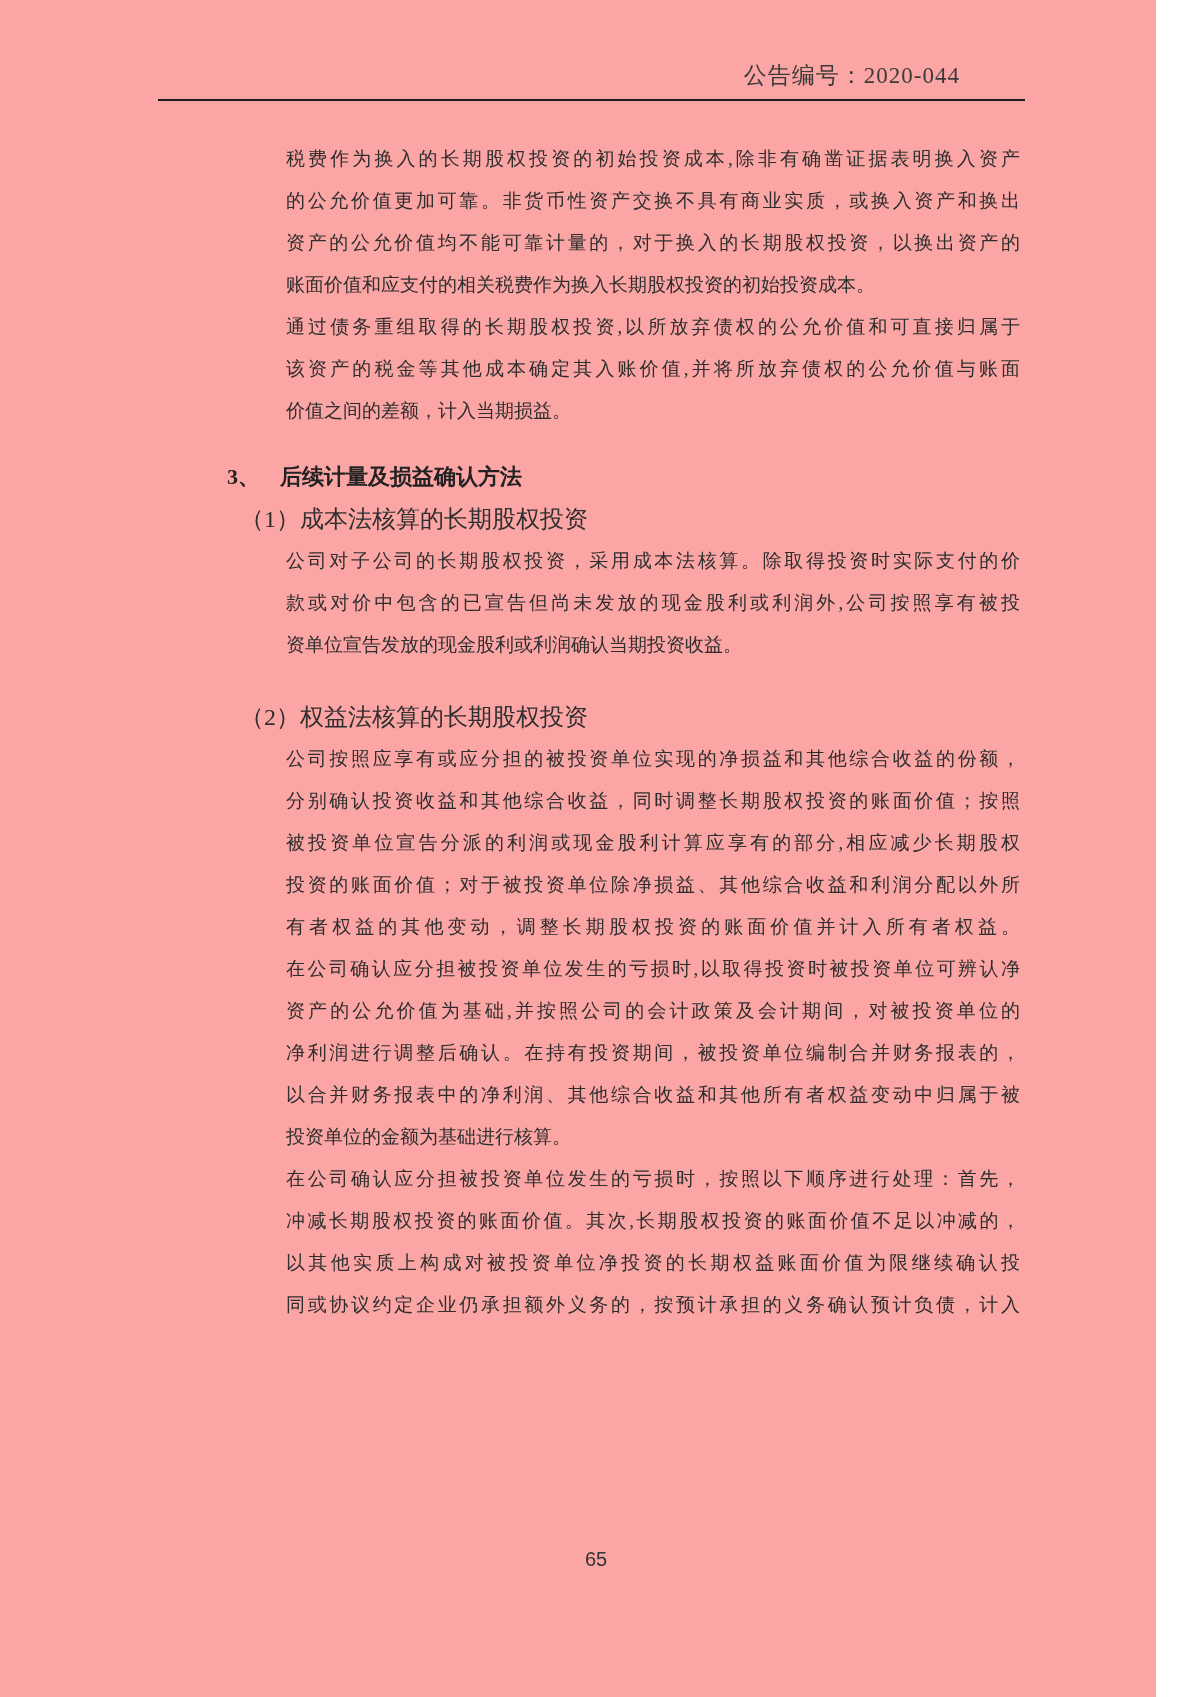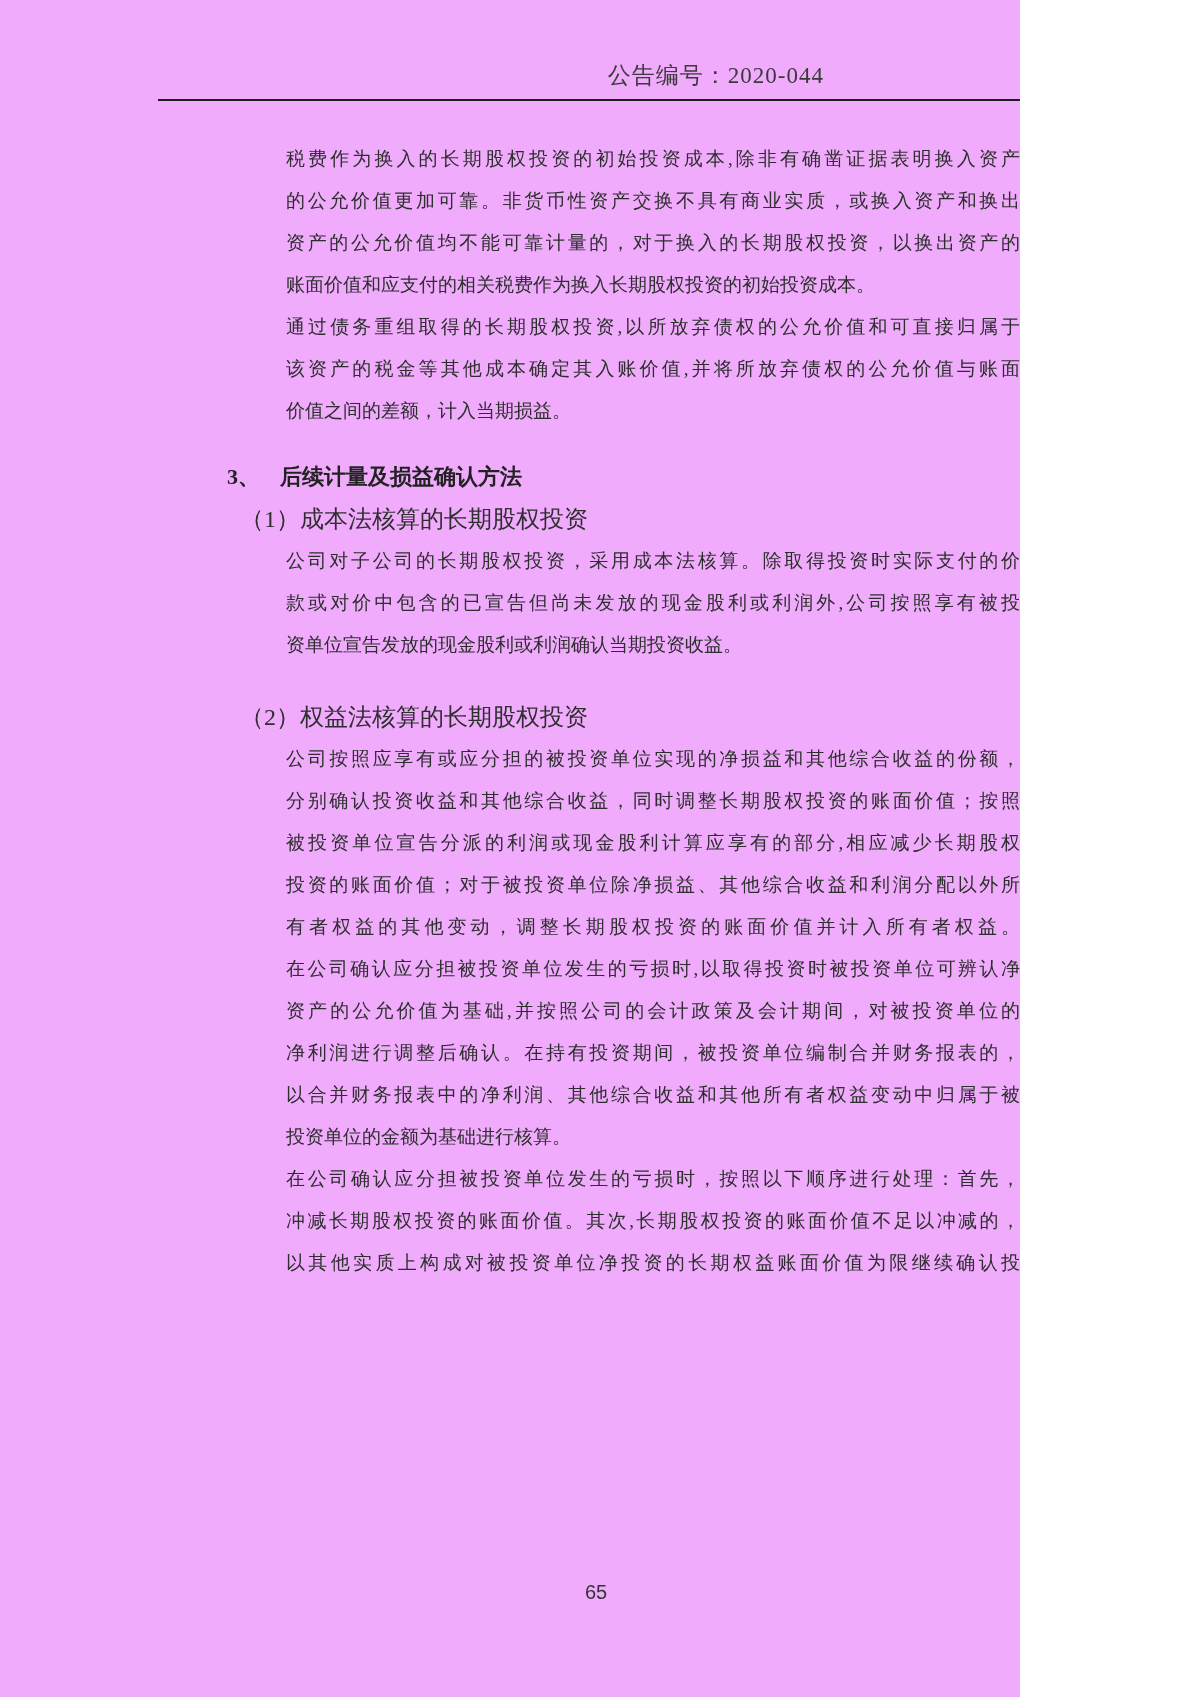--- a/index.html
+++ b/index.html
@@ -1,20 +1,20 @@
 <!DOCTYPE html>
 <html><head>
 <meta charset="utf-8">
 <style>
   html, body { margin: 0; padding: 0; background: #ffffff; }
   .page {
     position: relative;
-    width: 1020px;
+    width: 1156px;
     height: 1697px;
-    background: #f0abfc;
+    background: #fca5a5;
     overflow: hidden;
     font-family: "Liberation Serif", serif;
     color: #2e2e2e;
   }
   .header-doc-number {
     position: absolute;
     top: 60px;
     right: 196px;
     font-size: 23px;
     letter-spacing: 1px;
@@ -73,21 +73,20 @@
   .subhead.gap-before { margin-top: 30px; }
   .footer-page-number {
     position: absolute;
     top: 1548px;
     left: 0;
     width: 1192px;
     text-align: center;
     font-family: "Liberation Sans", sans-serif;
     font-size: 20px;
     color: #333333;
-    margin-top: 33px;
   }
 </style>
 </head>
 <body>
 
 <div class="page">
 
   <div class="header-doc-number">公告编号：2020-044</div>
   <div class="header-rule"></div>
 
@@ -135,19 +134,20 @@
       <div class="line jline">资产的公允价值为基础,并按照公司的会计政策及会计期间，对被投资单位的</div>
       <div class="line jline">净利润进行调整后确认。在持有投资期间，被投资单位编制合并财务报表的，</div>
       <div class="line jline">以合并财务报表中的净利润、其他综合收益和其他所有者权益变动中归属于被</div>
       <div class="line jline-end">投资单位的金额为基础进行核算。</div>
     </div>
 
     <div class="par">
       <div class="line jline">在公司确认应分担被投资单位发生的亏损时，按照以下顺序进行处理：首先，</div>
       <div class="line jline">冲减长期股权投资的账面价值。其次,长期股权投资的账面价值不足以冲减的，</div>
       <div class="line jline">以其他实质上构成对被投资单位净投资的长期权益账面价值为限继续确认投</div>
+      <div class="line jline">同或协议约定企业仍承担额外义务的，按预计承担的义务确认预计负债，计入</div>
     </div>
 
   </div>
 
   <div class="footer-page-number">65</div>
 
 </div>
 
 </body></html>

